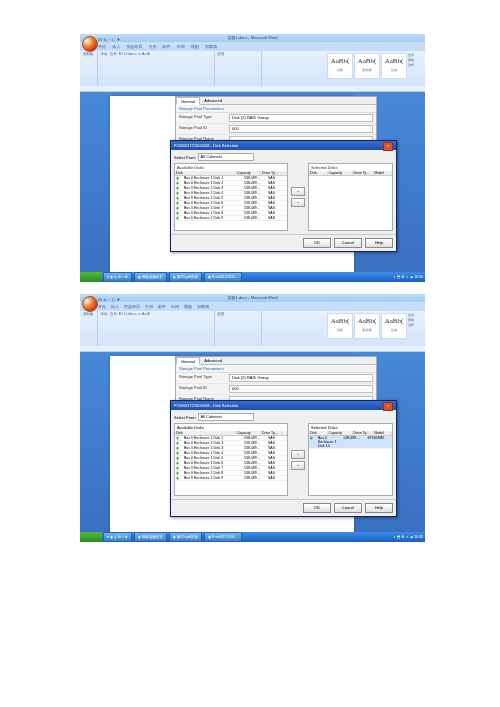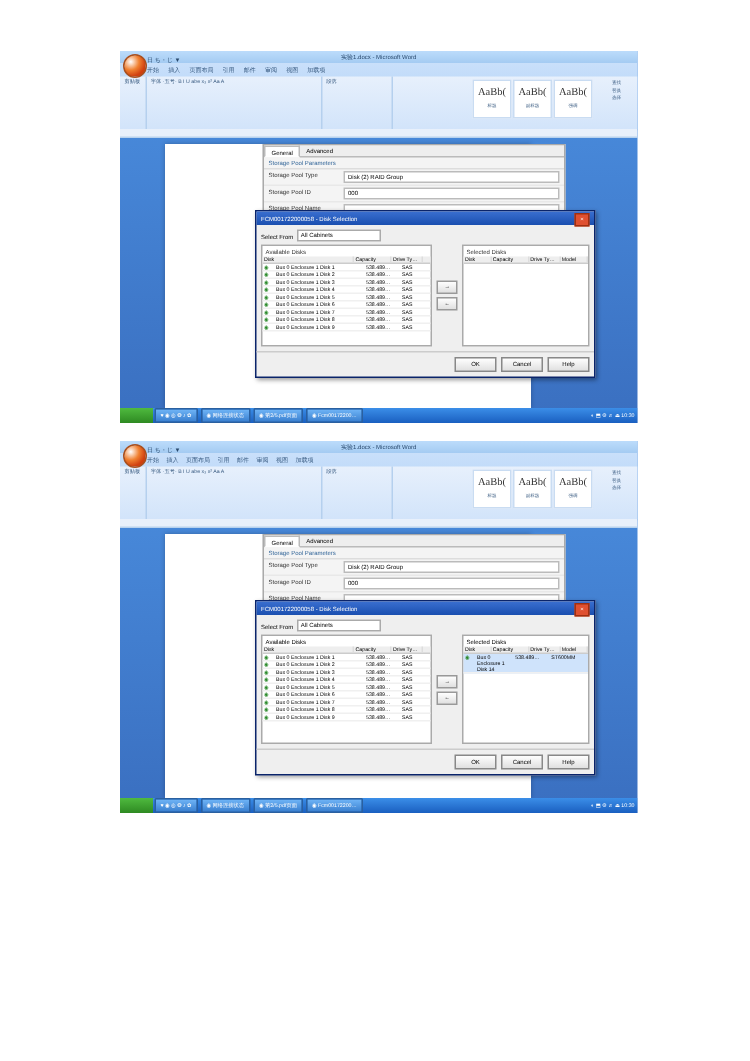--- a/index.html
+++ b/index.html
@@ -11,21 +11,21 @@
 
   
   .wordbar { position:absolute; left:0; right:0; top:0; height:52px; background:linear-gradient(#cfe3fb,#a9cdf6); border-bottom:1px solid #7daee0; }
   .wordtitle { position:absolute; left:0; right:0; top:0; height:8px; background:linear-gradient(#bcdcfb,#a4cbf2); text-align:center; color:#2a4a6e; font-size:4px; line-height:8px; }
   .office-btn { position:absolute; left:2px; top:2px; width:14px; height:14px; border-radius:50%; background:radial-gradient(circle at 30% 30%,#fff,#f08030 40%,#d04010 70%); border:1px solid #a85020; z-index:2;}
   .qat { position:absolute; left:18px; top:3px; font-size:4px; color:#2a4a6e; }
   .tabs { position:absolute; left:18px; top:10px; font-size:4px; color:#3a5c82; }
   .tabs span { margin-right:5px; }
   .ribbonbody { position:absolute; left:0; right:0; top:17px; height:35px; background:linear-gradient(#e7f0fc,#d2e4fa); display:flex; }
   .ribgroup { border-right:1px solid #b5d0ee; padding:1px 3px; color:#3a5c82; font-size:3.5px; }
-  .styles { position:absolute; right:30px; top:19px; display:flex; gap:1px; }
+  .styles { position:absolute; right:18px; top:19px; display:flex; gap:1px; }
   .stylebox { width:24px; height:24px; background:#fff; border:1px solid #c9dcf2; text-align:center; }
   .stylebox .aa { font-size:7px; color:#333; font-family:'Times New Roman',serif; line-height:14px; }
   .stylebox .nm { font-size:3px; color:#3a5c82; }
   .editgrp { position:absolute; right:2px; top:19px; width:15px; font-size:3px; color:#3a5c82; line-height:5px; }
   .ruler { position:absolute; left:0; right:0; top:52px; height:5px; background:#e8f0fb; border-bottom:1px solid #b8d2ee; }
 
   .doc { position:absolute; left:30px; top:62px; width:244px; height:176px; background:#fff; box-shadow:0 0 3px rgba(0,0,0,0.25); }
 
   .taskbar { position:absolute; left:0; right:0; bottom:0; height:10px; background:linear-gradient(#3b8ee8,#1a5fc0); display:flex; align-items:center; }
   .start { width:22px; height:100%; background:linear-gradient(#4fba3f,#2e8a22); }

